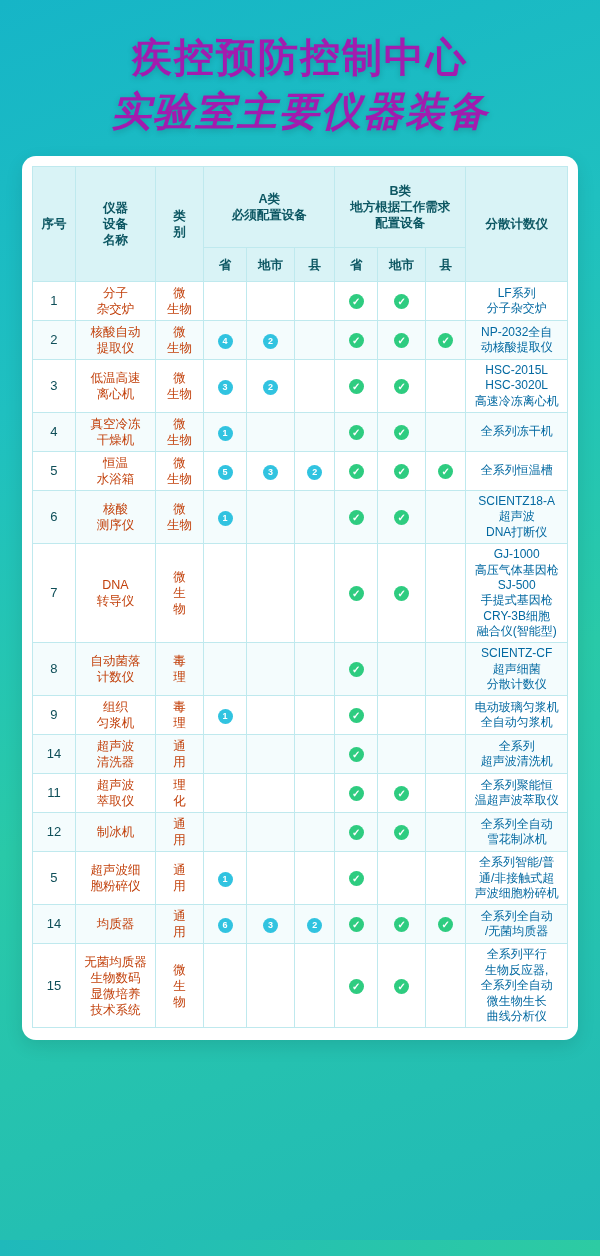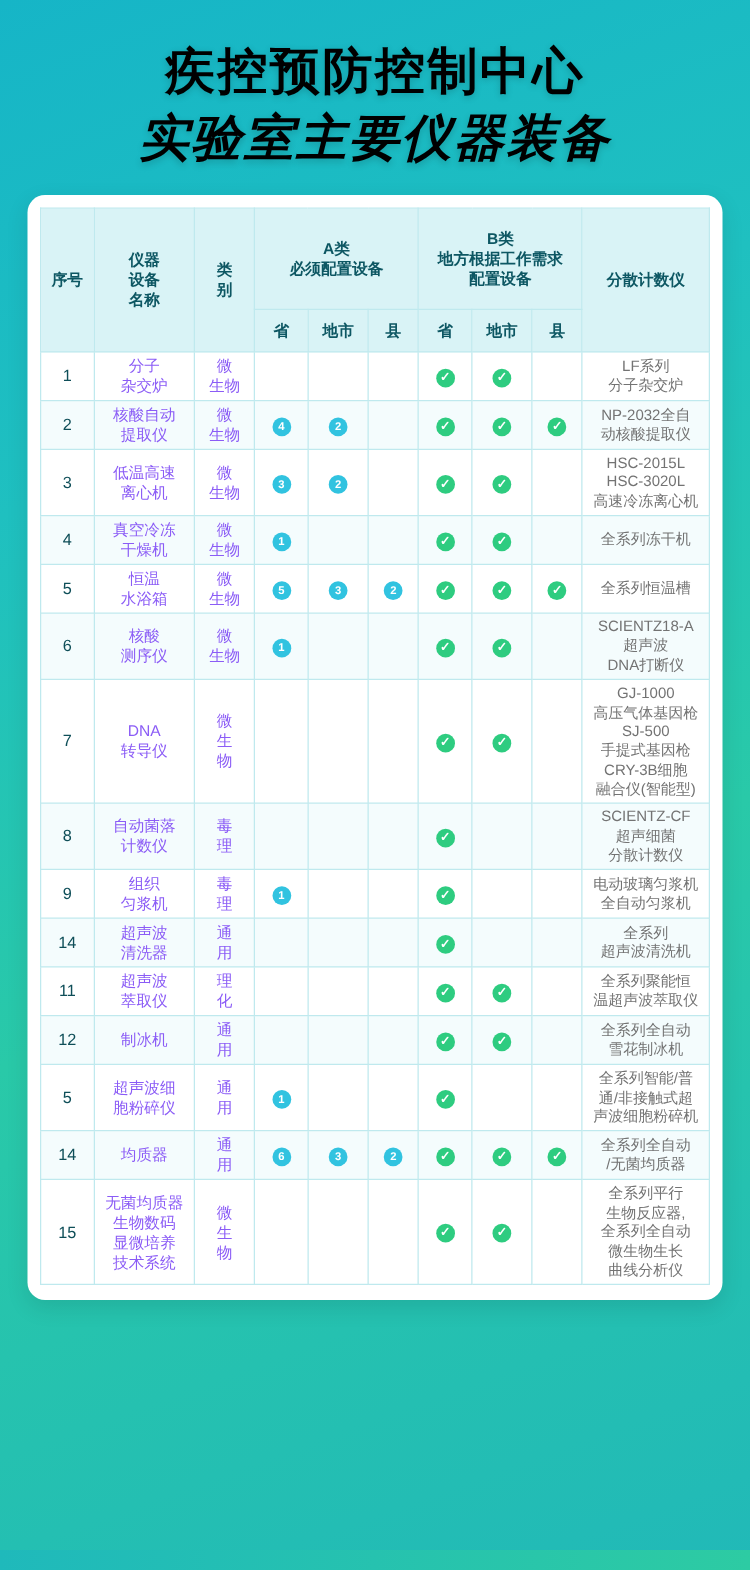--- a/index.html
+++ b/index.html
@@ -15,21 +15,21 @@
   }
   .poster {
     position: relative;
     width: 600px;
     height: 1256px;
     box-sizing: border-box;
     padding: 30px 22px 22px 22px;
   }
   .title-block {
     text-align: center;
-    color: #000000;
+    color: #a21caf;
     font-weight: bold;
     letter-spacing: 2px;
     text-shadow: 0 2px 6px rgba(0,0,0,0.18);
     margin-bottom: 18px;
   }
   .title-line1 {
     font-size: 40px;
     line-height: 1.35;
   }
   .title-line2 {
@@ -80,29 +80,29 @@
   col.c-b1      { width: 8%; }
   col.c-b2      { width: 9%; }
   col.c-b3      { width: 7.5%; }
   col.c-prod    { width: 19%; }
 
   tbody tr:nth-child(odd) td { background: #ffffff; }
   tbody tr:nth-child(even) td { background: #f4fcfd; }
 
   td.cell-name, td.cell-cat {
     font-size: 12.5px;
-    color: #8b5cf6;
+    color: #c2410c;
   }
   td.cell-no {
     font-size: 13px;
     color: #0e4e58;
   }
   td.cell-prod {
     font-size: 12px;
-    color: #737373;
+    color: #0369a1;
     line-height: 1.25;
   }
   .check {
     display: inline-block;
     width: 15px;
     height: 15px;
     border-radius: 50%;
     background: #2ecc80;
     color: #ffffff;
     font-size: 10px;

